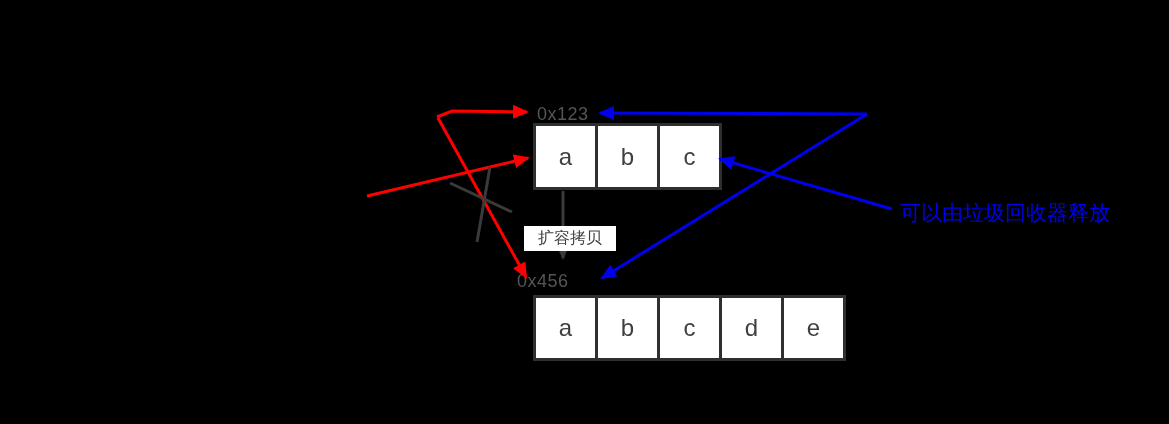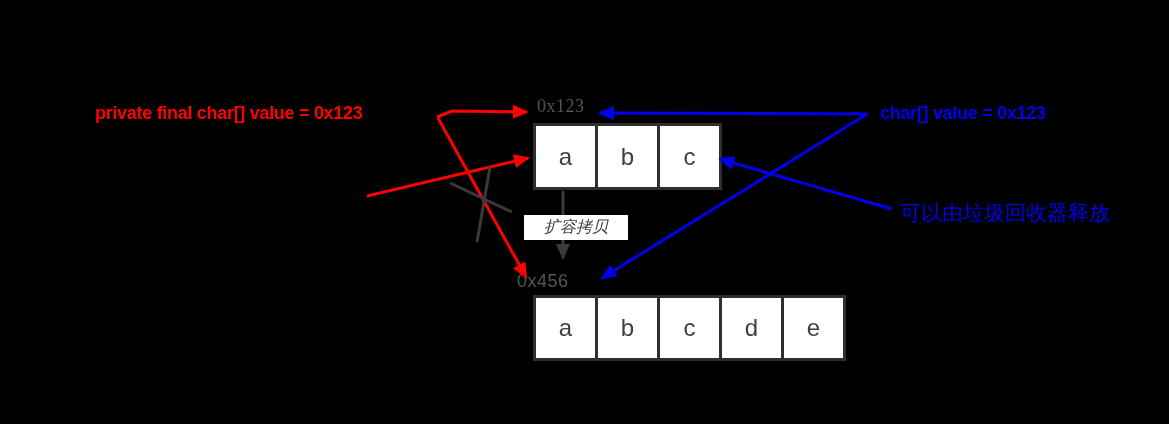--- a/index.html
+++ b/index.html
@@ -45,21 +45,21 @@
   .label-blue-note {
     left: 900px; top: 199px;
     color: var(--blue);
     font-size: 21px;
   }
   .addr {
     color: var(--address-gray);
     font-size: 18px;
     letter-spacing: 0.5px;
   }
-  .addr-1 { left: 537px; top: 96px; font-family: Liberation Serif, serif; }
+  .addr-1 { left: 537px; top: 104px; }
   .addr-2 { left: 517px; top: 271px; }
   .array {
     position: absolute;
     display: flex;
     background: var(--cell-border);
     border: 3px solid var(--cell-border);
     gap: 3px;
   }
   .array-1 { left: 533px; top: 123px; }
   .array-2 { left: 533px; top: 295px; }
@@ -68,26 +68,25 @@
     height: 61px;
     background: var(--cell-bg);
     color: var(--cell-text);
     font-size: 24px;
     display: flex;
     align-items: center;
     justify-content: center;
   }
   .array-2 .cell { height: 60px; }
   .copy-label {
-    left: 524px; top: 215px;
+    left: 524px; top: 226px;
     background: #ffffff;
     color: var(--cell-text);
     font-size: 16px;
-    padding: 2px 20px;
-    font-style: italic;
+    padding: 2px 14px;
   }
   svg.overlay {
     position: absolute;
     left: 0; top: 0;
     width: 1169px;
     height: 424px;
   }
   svg .red-line  { stroke: var(--red);  stroke-width: 3; }
   svg .blue-line { stroke: var(--blue); stroke-width: 3; }
   svg .gray-line { stroke: var(--line-gray); stroke-width: 3; }
@@ -149,18 +148,16 @@
     <g>
       <line x1="563" y1="191" x2="563" y2="258" class="gray-line" marker-end="url(#ah-gray)"></line>
     </g>
 
     <g>
       <line x1="450" y1="183" x2="512" y2="212" class="gray-line"></line>
       <line x1="490" y1="167" x2="477" y2="242" class="gray-line"></line>
     </g>
   </svg>
 
-  <div class="txt label-red-main">private final char[] value = 0x123</div>
-  <div class="txt label-blue-main">char[] value = 0x123</div>
   <div class="txt label-blue-note">可以由垃圾回收器释放</div>
   <div class="txt copy-label">扩容拷贝</div>
 
 </div>
 
 </body></html>

